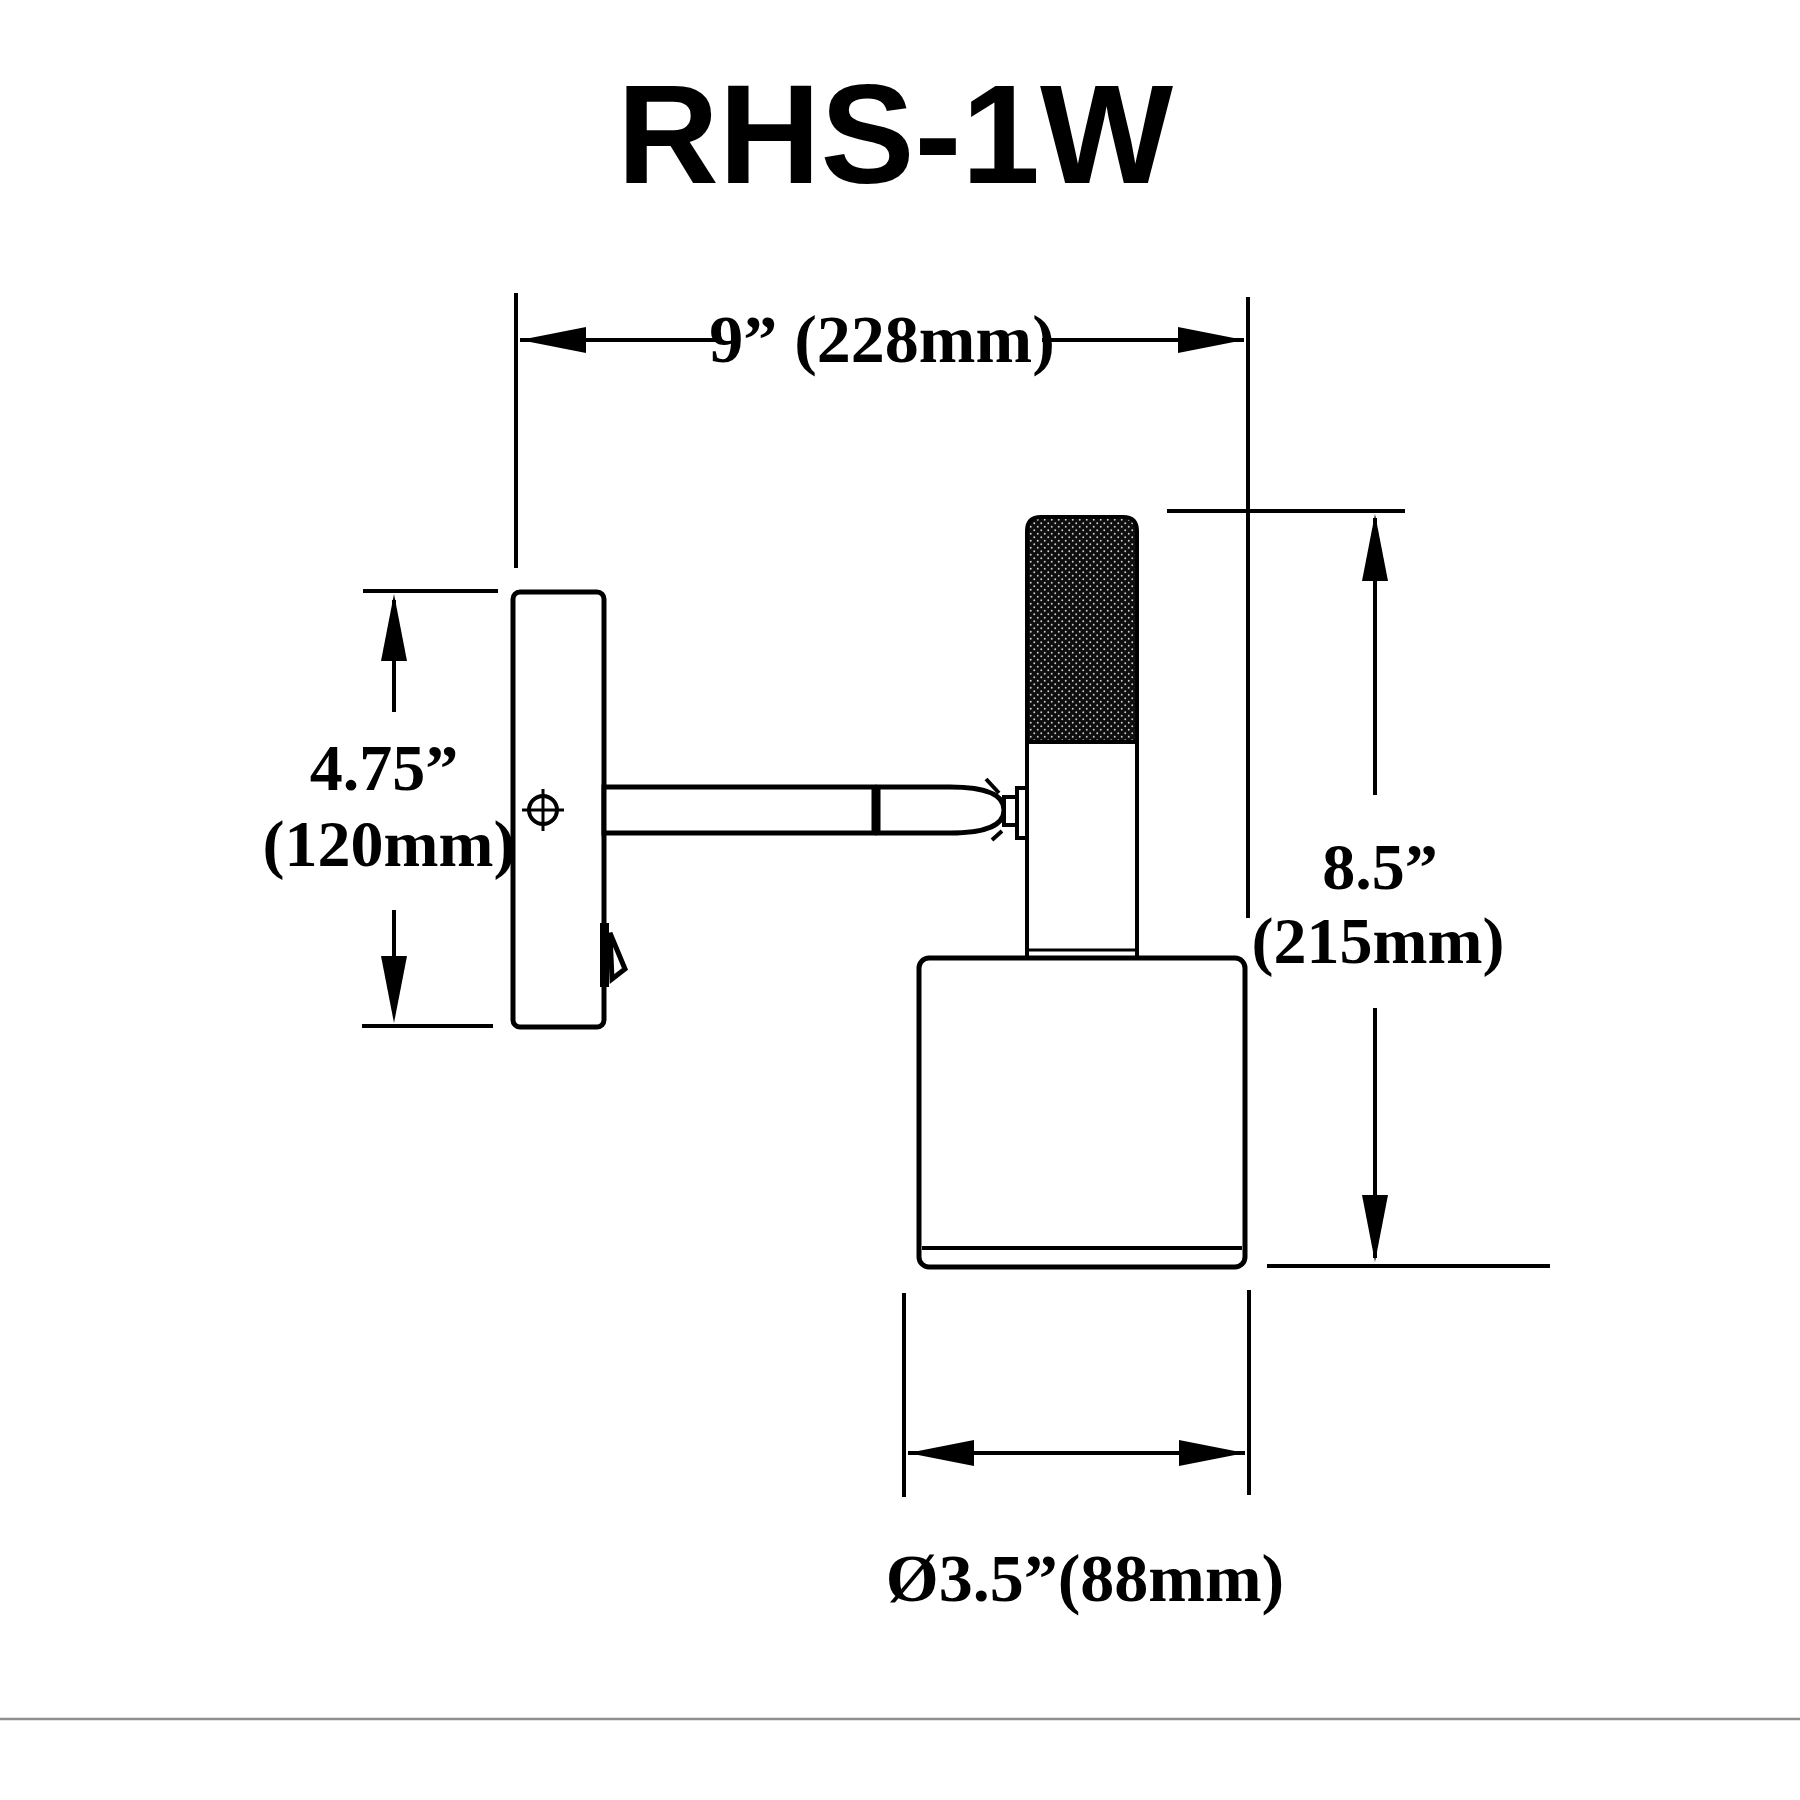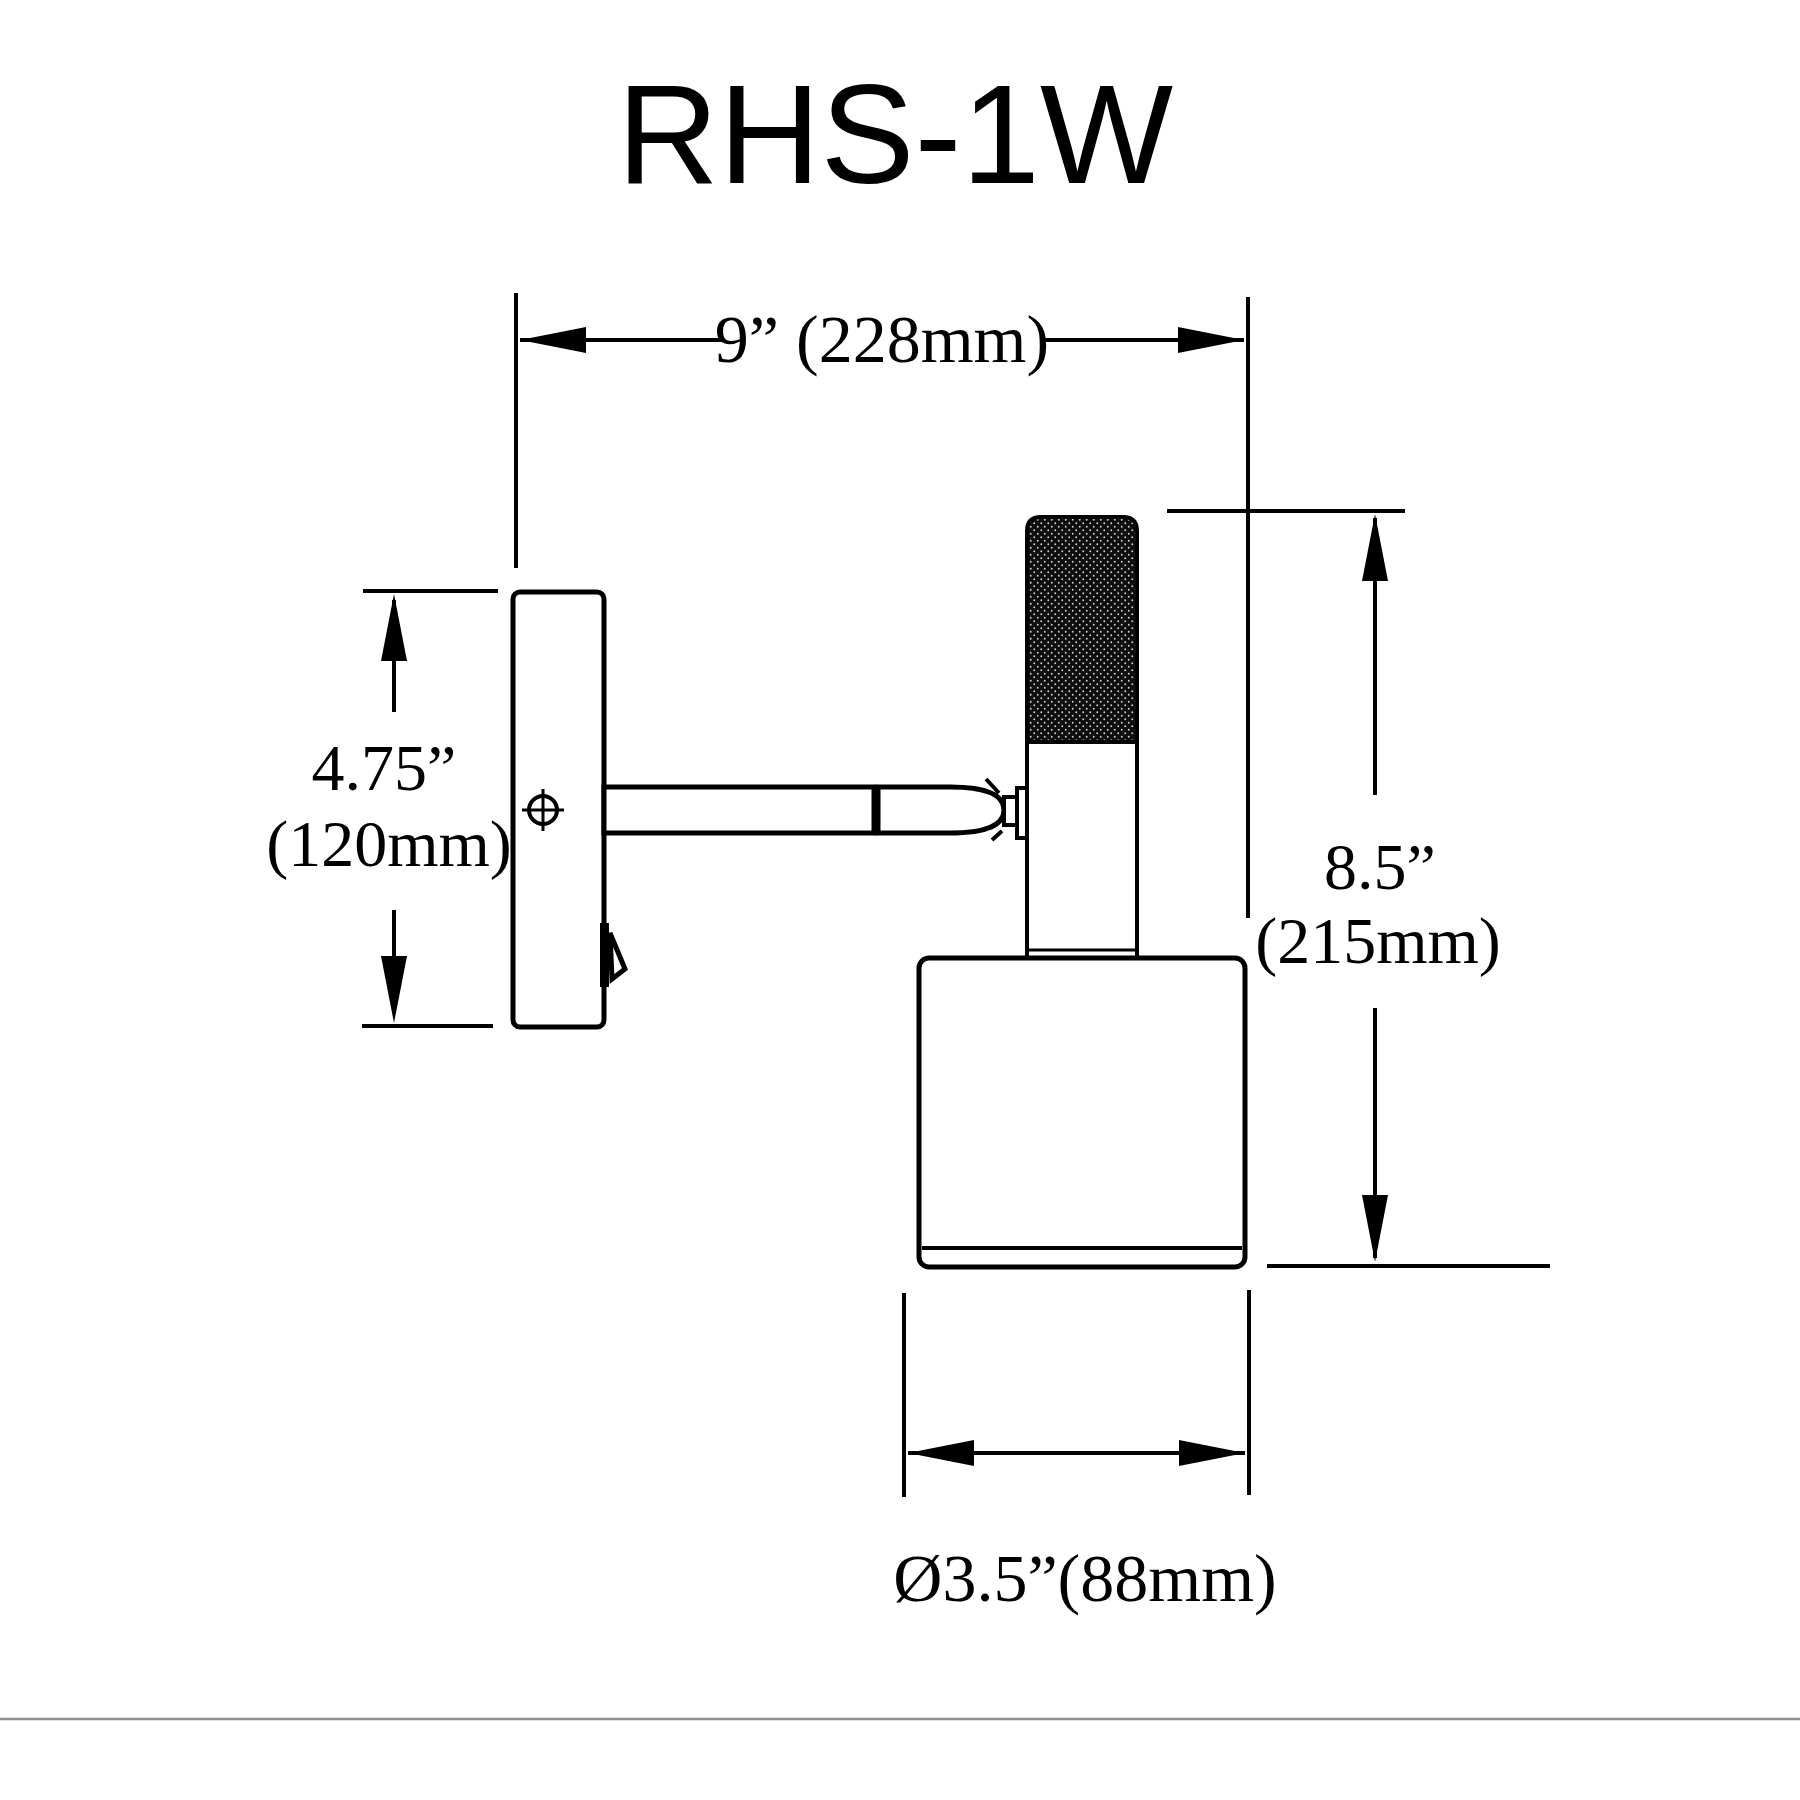--- a/index.html
+++ b/index.html
@@ -9,20 +9,21 @@
     width: 1800px;
     height: 1800px;
     overflow: hidden;
     font-family: "Liberation Sans", sans-serif;
   }
   #stage {
     position: relative;
     width: 1800px;
     height: 1800px;
     background: #ffffff;
+    font-weight: bold;
   }
   svg { display: block; }
   .dim-text {
     font-family: "Liberation Serif", serif;
     fill: #000000;
   }
   .title-text {
     font-family: "Liberation Sans", sans-serif;
     fill: #000000;
   }

